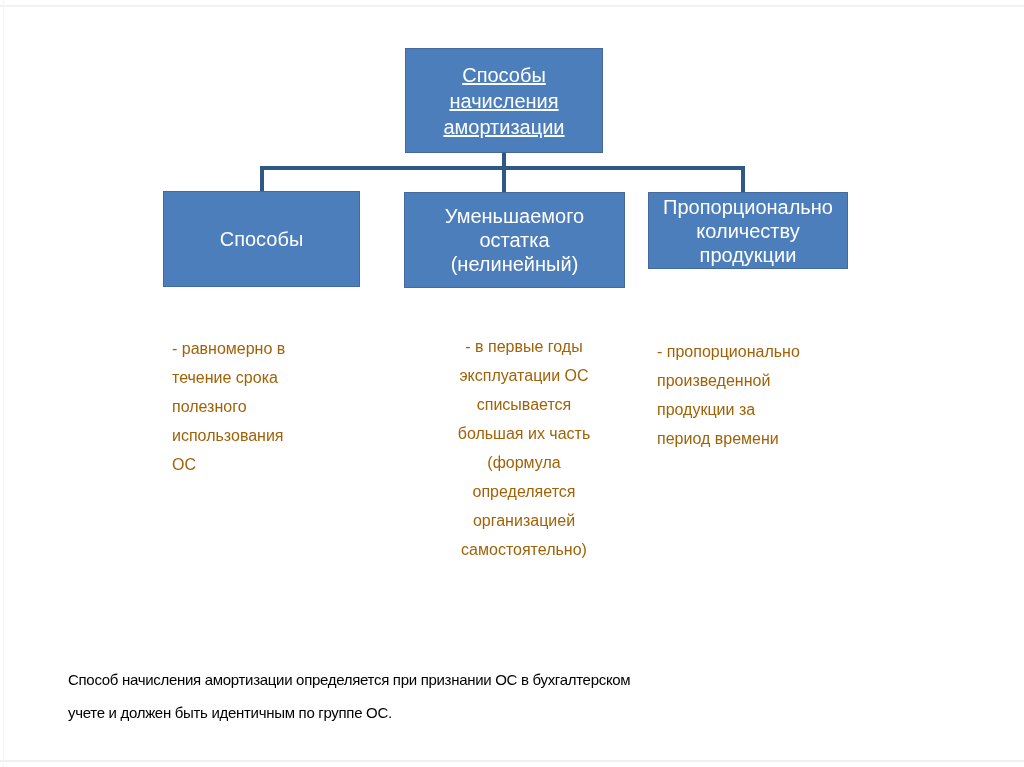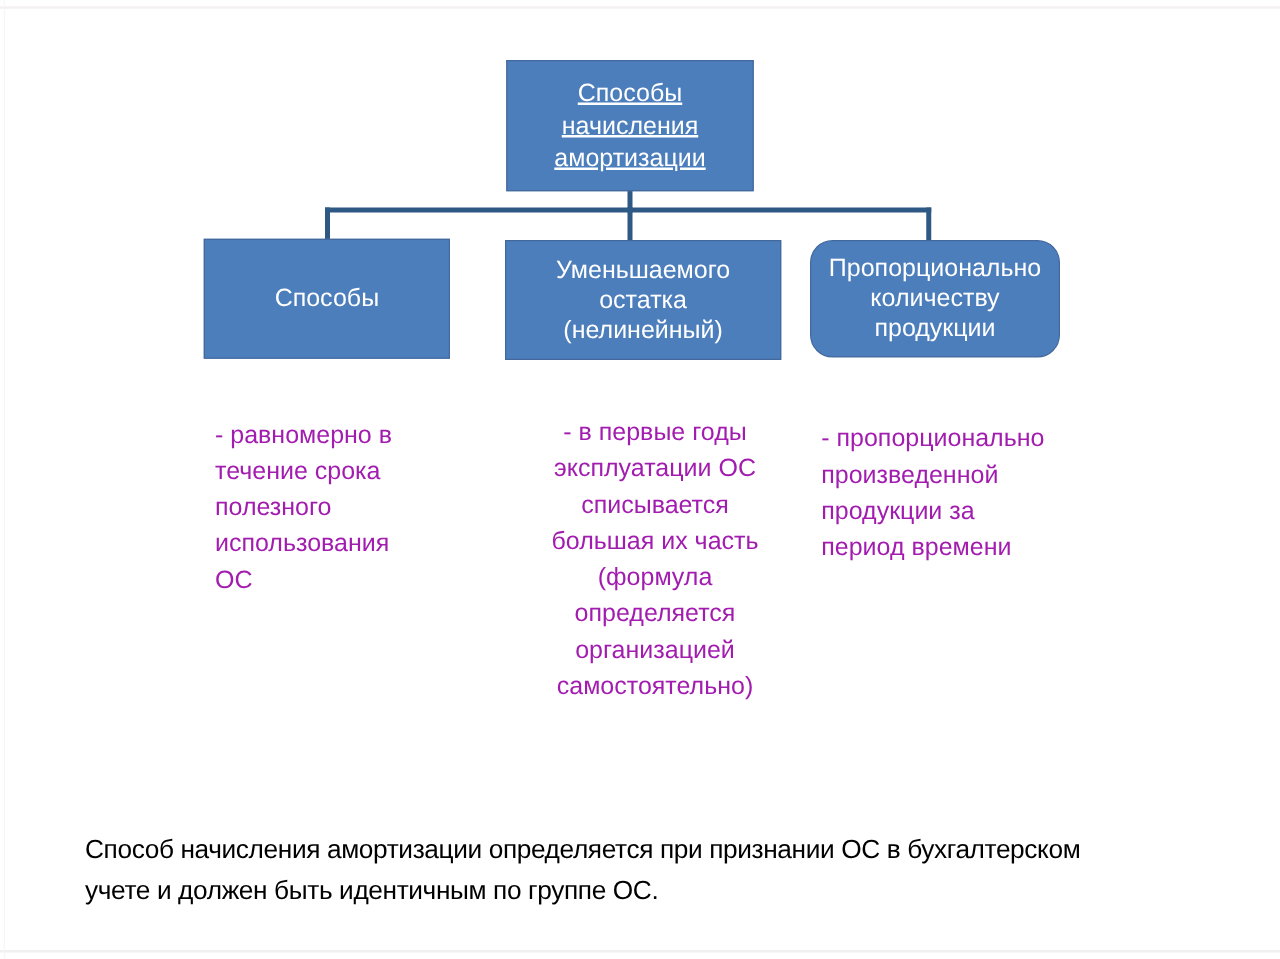--- a/index.html
+++ b/index.html
@@ -30,50 +30,50 @@
     align-items: center;
     justify-content: center;
     text-align: center;
     font-size: 20px;
     line-height: 26px;
     white-space: pre-line;
   }
   .node-root  { left: 405px; top: 48px;  width: 198px; height: 105px; text-decoration: underline; }
   .node-left  { left: 163px; top: 191px; width: 197px; height: 96px; }
   .node-mid   { left: 404px; top: 192px; width: 221px; height: 96px; line-height: 24px; }
-  .node-right { left: 648px; top: 192px; width: 200px; height: 94px; line-height: 24px; border-radius: 18px; }
+  .node-right { left: 648px; top: 192px; width: 200px; height: 77px; line-height: 24px; }
 
   
   .conn { position: absolute; background: #2e5984; }
   .conn-root-v { left: 502px; top: 143px; width: 4px; height: 27px; }
   .conn-h      { left: 260px; top: 166px; width: 485px; height: 4px; }
   .conn-stub-l { left: 260px; top: 166px; width: 4px; height: 26px; }
   .conn-stub-m { left: 502px; top: 166px; width: 4px; height: 27px; }
   .conn-stub-r { left: 741px; top: 166px; width: 4px; height: 27px; }
 
   
   .desc {
     position: absolute;
-    color: #a21caf;
-    font-size: 20px;
+    color: #a16207;
+    font-size: 16px;
     line-height: 29px;
     white-space: pre-line;
   }
   .desc-left  { left: 172px; top: 334px; width: 215px; }
   .desc-mid   { left: 414px; top: 332px; width: 220px; text-align: center; }
   .desc-right { left: 657px; top: 337px; width: 235px; }
 
   
   .footer-note {
     position: absolute;
     left: 68px;
     top: 663px;
     width: 930px;
     color: #000000;
-    font-size: 21px;
+    font-size: 15px;
     line-height: 33px;
     letter-spacing: -0.3px;
     white-space: pre-line;
   }
 </style>
 </head>
 <body>
 
 <div class="slide">
 

